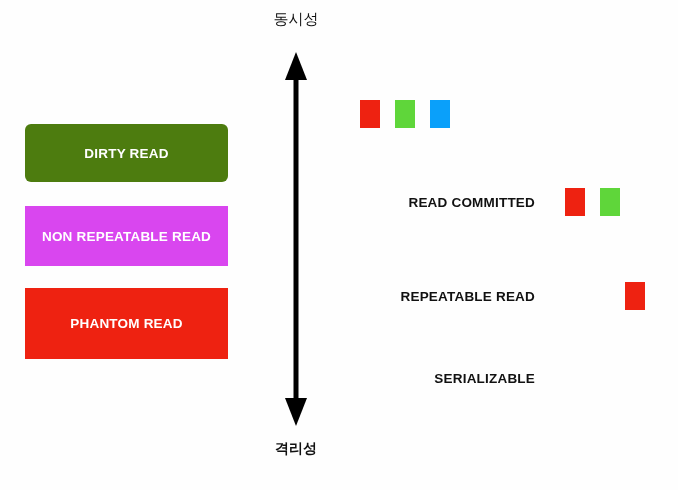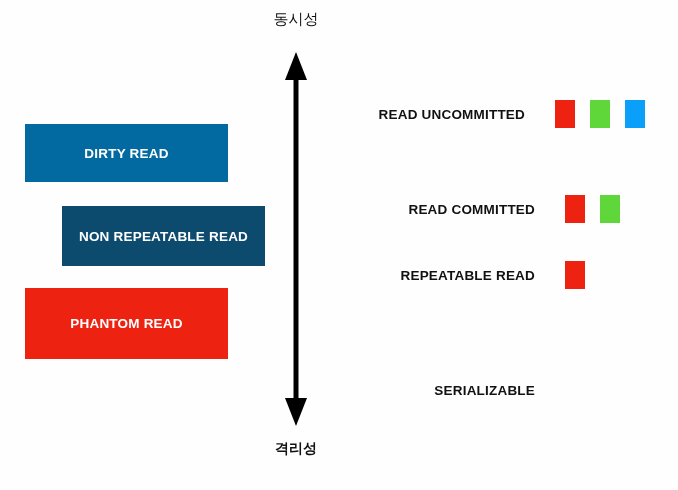--- a/index.html
+++ b/index.html
@@ -71,23 +71,23 @@
   
   .level-row {
     position: absolute;
     left: 330px;
     width: 330px;
     height: 30px;
     display: flex;
     align-items: center;
   }
   #row-read-uncommitted { top: 99px; }
-  #row-read-committed   { top: 187px; margin-top: 7px; }
-  #row-repeatable-read  { top: 260px; }
-  #row-serializable     { top: 363px; margin-top: 12px; }
+  #row-read-committed   { top: 187px; }
+  #row-repeatable-read  { top: 281px; justify-content: space-between; }
+  #row-serializable     { top: 363px; }
 
   .level-label {
     width: 205px;
     text-align: right;
     font-size: 13.5px;
     font-weight: bold;
     color: #111111;
     letter-spacing: 0.2px;
     white-space: nowrap;
   }
@@ -101,46 +101,45 @@
     width: 20px;
     height: 28px;
     margin-right: 15px;
   }
 </style>
 </head>
 <body>
 
 <div id="canvas">
 
-  <div class="anomaly-box" id="box-dirty-read" style="background: #0369a1;">
+  <div class="anomaly-box" id="box-dirty-read" style="background: #4d7c0f; border-radius: 6px;">
     <span>DIRTY READ</span>
   </div>
 
-  <div class="anomaly-box" id="box-non-rep-read" style="background: #0c4a6e; margin-left: 37px;">
+  <div class="anomaly-box" id="box-non-rep-read" style="background: #d946ef;">
     <span>NON REPEATABLE READ</span>
   </div>
 
   <div class="anomaly-box" id="box-phantom-read" style="background: rgb(238, 34, 17);">
     <span>PHANTOM READ</span>
   </div>
 
   <div id="axis-top-label">동시성</div>
 
   <div id="axis-arrow">
     <svg width="46" height="378" viewBox="0 0 46 378" xmlns="http://www.w3.org/2000/svg">
       <line x1="23" y1="14" x2="23" y2="364" stroke="#000000" stroke-width="5"></line>
       <polygon points="23,2 34,30 12,30" fill="#000000"></polygon>
       <polygon points="23,376 34,348 12,348" fill="#000000"></polygon>
     </svg>
   </div>
 
   <div id="axis-bottom-label">격리성</div>
 
   <div class="level-row" id="row-read-uncommitted">
-    <div class="level-label">READ UNCOMMITTED</div>
     <div class="swatch-group">
         <div class="swatch" style="background: rgb(238, 34, 17);"></div>
         <div class="swatch" style="background: rgb(95, 214, 58);"></div>
         <div class="swatch" style="background: rgb(10, 160, 250);"></div>
       </div>
   </div>
 
   <div class="level-row" id="row-read-committed">
     <div class="level-label">READ COMMITTED</div>
     <div class="swatch-group">

